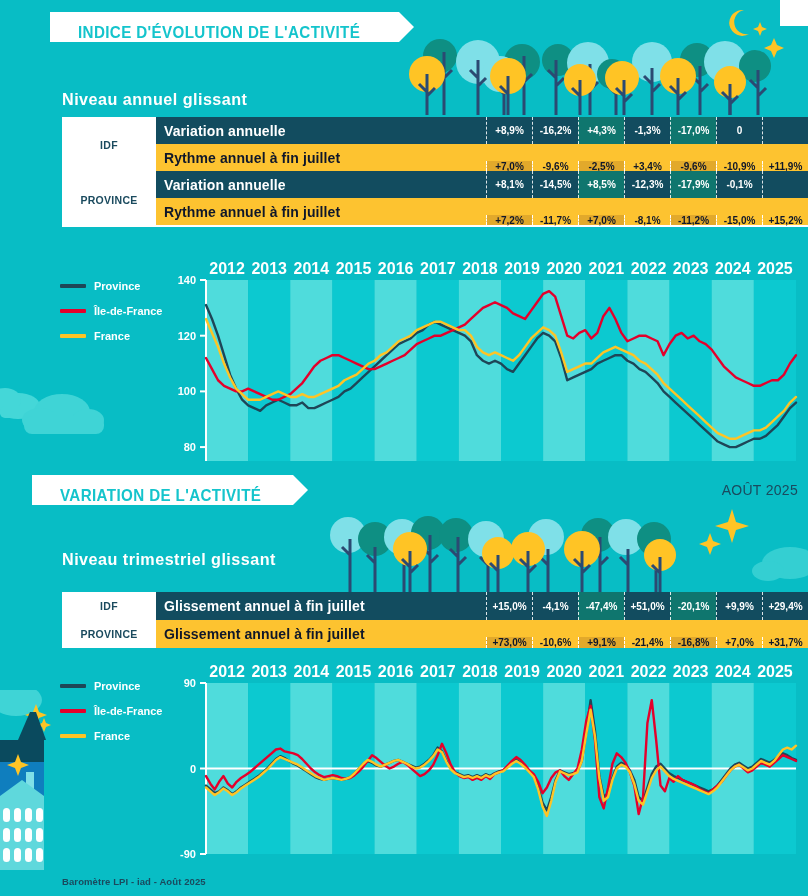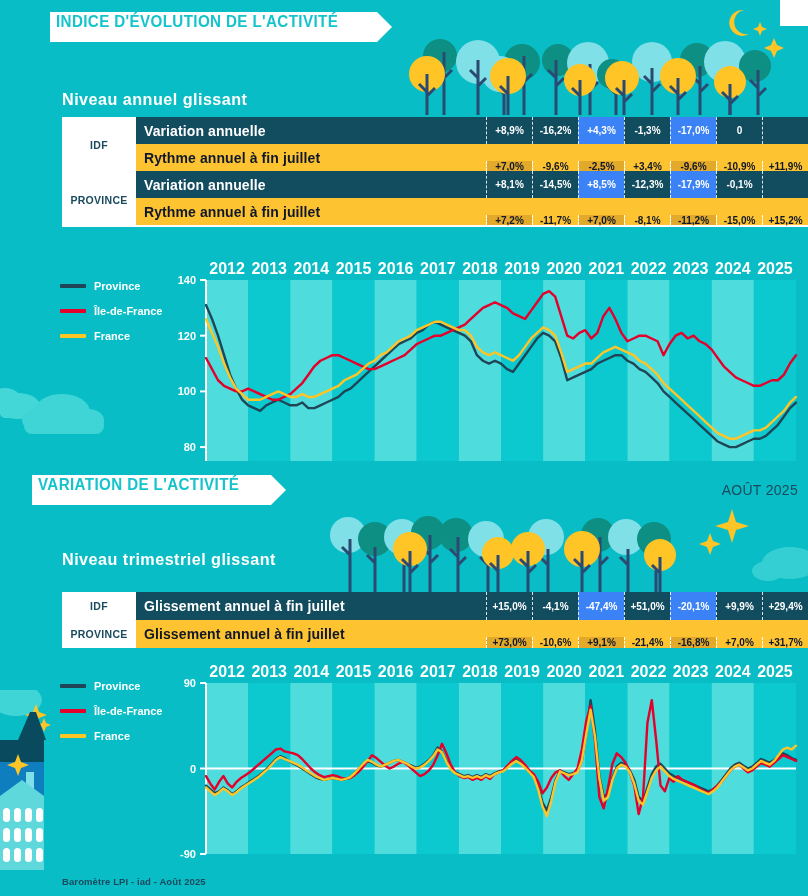--- a/index.html
+++ b/index.html
@@ -14,22 +14,22 @@
 
   
   .deco { position:absolute; pointer-events:none; }
 
   
   .banner { position:absolute; }
   .banner-line {
     position:relative;
     background:#ffffff;
     height:30px;
-    display:flex; align-items:flex-start;
-    padding:0 14px 0 6px;
+    display:flex; align-items:flex-end;
+    padding:0 14px 0 28px;
     margin-bottom:2px;
   }
   .banner-line::after {
     content:"";
     position:absolute; right:-15px; top:0;
     border-top:15px solid transparent;
     border-bottom:15px solid transparent;
     border-left:15px solid #ffffff;
   }
   .banner-text {
@@ -63,21 +63,21 @@
     font-size:17px;
     letter-spacing:0.5px;
     white-space:nowrap;
     transform:scaleX(0.95);
     transform-origin:left center;
   }
 
   
   .tbl { position:absolute; background:#ffffff; display:flex; }
   .tbl-labels {
-    width:74px; background:#ffffff;
+    width:94px; background:#ffffff;
     display:flex; flex-direction:column;
   }
   .tbl-label {
     flex:1; display:flex; align-items:center; justify-content:center;
     color:#1A4A5E; font-weight:700; font-size:10.5px; letter-spacing:0.3px;
   }
   .tbl-rows { flex:1; display:flex; flex-direction:column; }
   .trow { display:flex; height:27px; align-items:stretch; }
   .trow.dark { background:#124C5F; color:#ffffff; }
   .trow.gold { background:#FDC330; color:#0f172a; }
@@ -87,21 +87,21 @@
     font-size:14px; font-weight:700; letter-spacing:0.1px;
     white-space:nowrap;
   }
   .tcell {
     width:46px;
     display:flex; align-items:center; justify-content:center;
     font-size:10px; font-weight:700;
     border-left:1px dashed rgba(255,255,255,0.85);
   }
   .trow.gold .tcell { border-left:1px dashed #ffffff;margin-top:17px; }
-  .tcell.shade-dark { background:#3b82f6;text-align:right; }
+  .tcell.shade-dark { background:#0f766e;text-align:right; }
   .tcell.shade-gold { background:#E2A92B; }
   .tcell.empty { border-left:1px dashed rgba(255,255,255,0.85); }
 
   
   .chart-wrap { position:absolute; }
   .legend { position:absolute; }
   .legend-row { display:flex; align-items:center; margin-bottom:13px; }
   .legend-swatch { width:26px; height:4px; border-radius:1px; margin-right:8px; }
   .legend-label { color:#ffffff; font-size:11px; font-weight:600; }
 

